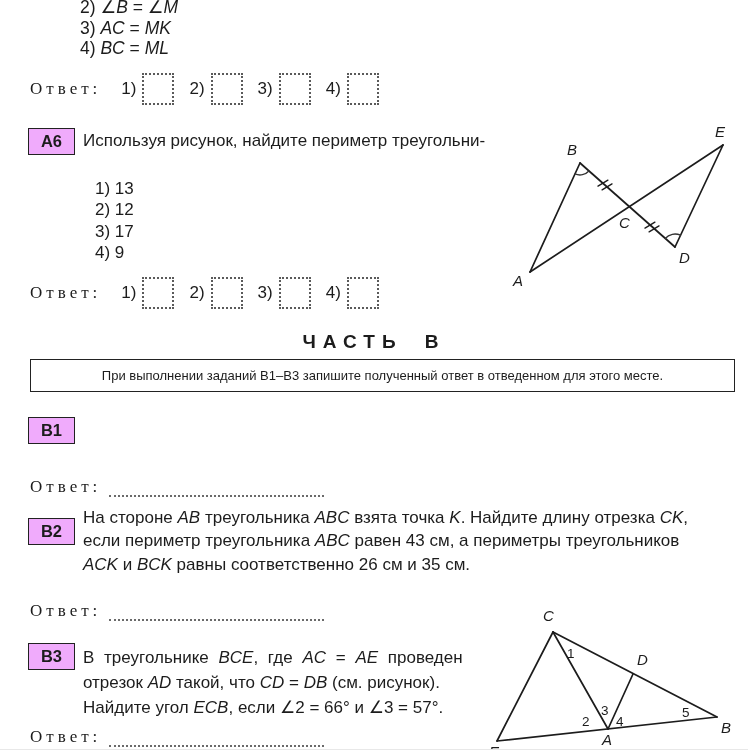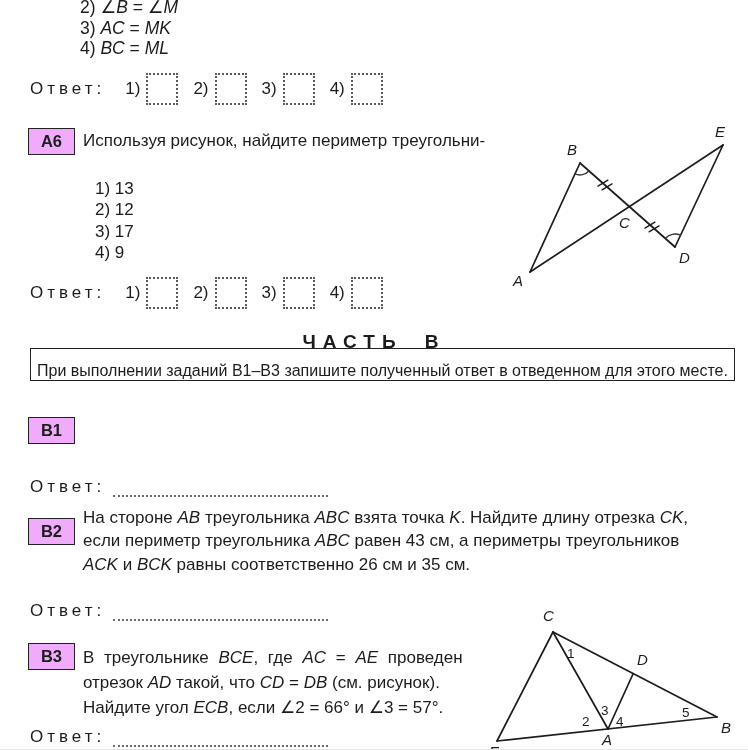--- a/index.html
+++ b/index.html
@@ -6,42 +6,42 @@
   .page{
     position:relative;width:748px;height:749px;background:#ffffff;
     font-family:"Liberation Sans","DejaVu Sans",sans-serif;color:#1c1c1c;
     overflow:hidden;
   }
   .it{font-style:italic;}
   
   .top-choices{position:absolute;left:80px;top:-3px;font-size:17.5px;line-height:20.5px;}
   
   .answer-row{position:absolute;left:30px;display:flex;align-items:center;height:32px;}
-  .otvet{letter-spacing:4px;font-size:17px;margin-right:20px;white-space:nowrap;}
+  .otvet{letter-spacing:4px;font-size:17px;margin-right:20px;white-space:nowrap;font-family:Liberation Serif, serif;}
   .slot{display:flex;align-items:center;gap:6px;margin-right:15px;}
   .slot-num{font-size:17px;}
   .abox{width:28px;height:28px;border:2px dotted #5a5a5a;background:#fff;}
   
   .task-label{
     position:absolute;left:28px;width:45px;height:25px;border:1.7px solid #222;
     display:flex;align-items:center;justify-content:center;
     font-weight:bold;font-size:16.5px;background:#f0abfc;
   }
   .task-text{position:absolute;left:83px;font-size:17px;line-height:23.3px;}
   .a6-text{top:129px;width:435px;}
   .a6-options{position:absolute;left:95px;top:178px;font-size:17px;line-height:21.4px;}
   
   .part-heading{
     position:absolute;left:0;top:331px;width:100%;text-align:center;
     font-weight:bold;font-size:19px;letter-spacing:7px;word-spacing:10px;
   }
   .instruction-box{
-    position:absolute;left:30px;top:348px;width:703px;height:31px;
-    border:1.7px solid #222;display:flex;align-items:flex-end;justify-content:center;
-    font-size:16px;
+    position:absolute;left:30px;top:359px;width:703px;height:31px;
+    border:1.7px solid #222;display:flex;align-items:center;justify-content:center;
+    font-size:13px;
   }
   .b1-text{top:417px;width:658px;}
   .b2-text{top:506px;width:660px;}
   .b3-text{top:645px;width:402px;line-height:25px;}
   .b3-text .ln:first-child{word-spacing:5px;}
   
   .answer-line{position:absolute;left:30px;display:flex;align-items:flex-end;}
   .answer-line .otvet{margin-right:8px;}
   .dotline{width:215px;height:15px;border-bottom:2px dotted #6a6a6a;}
   

